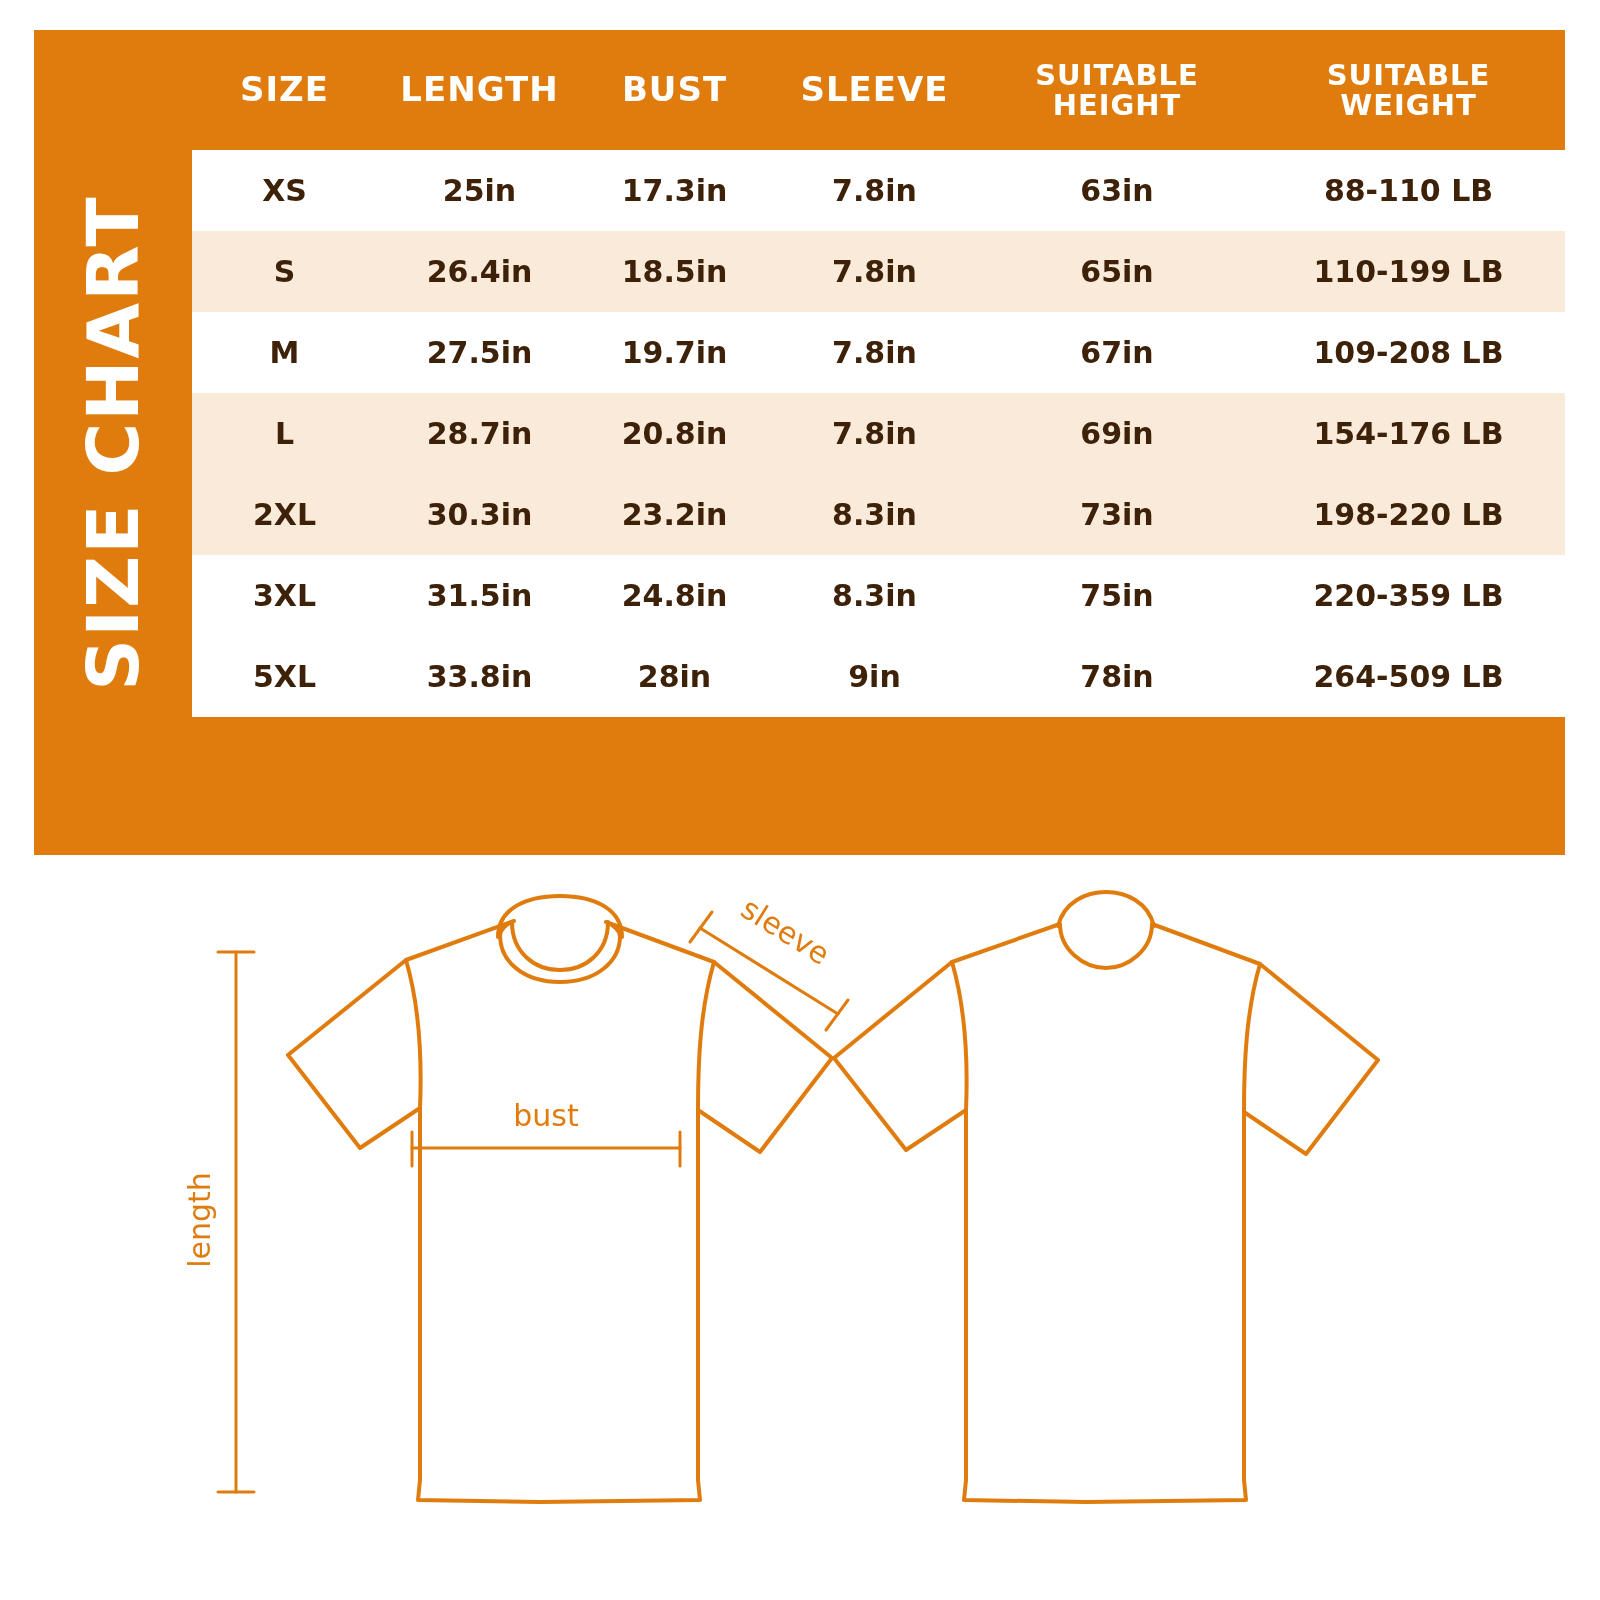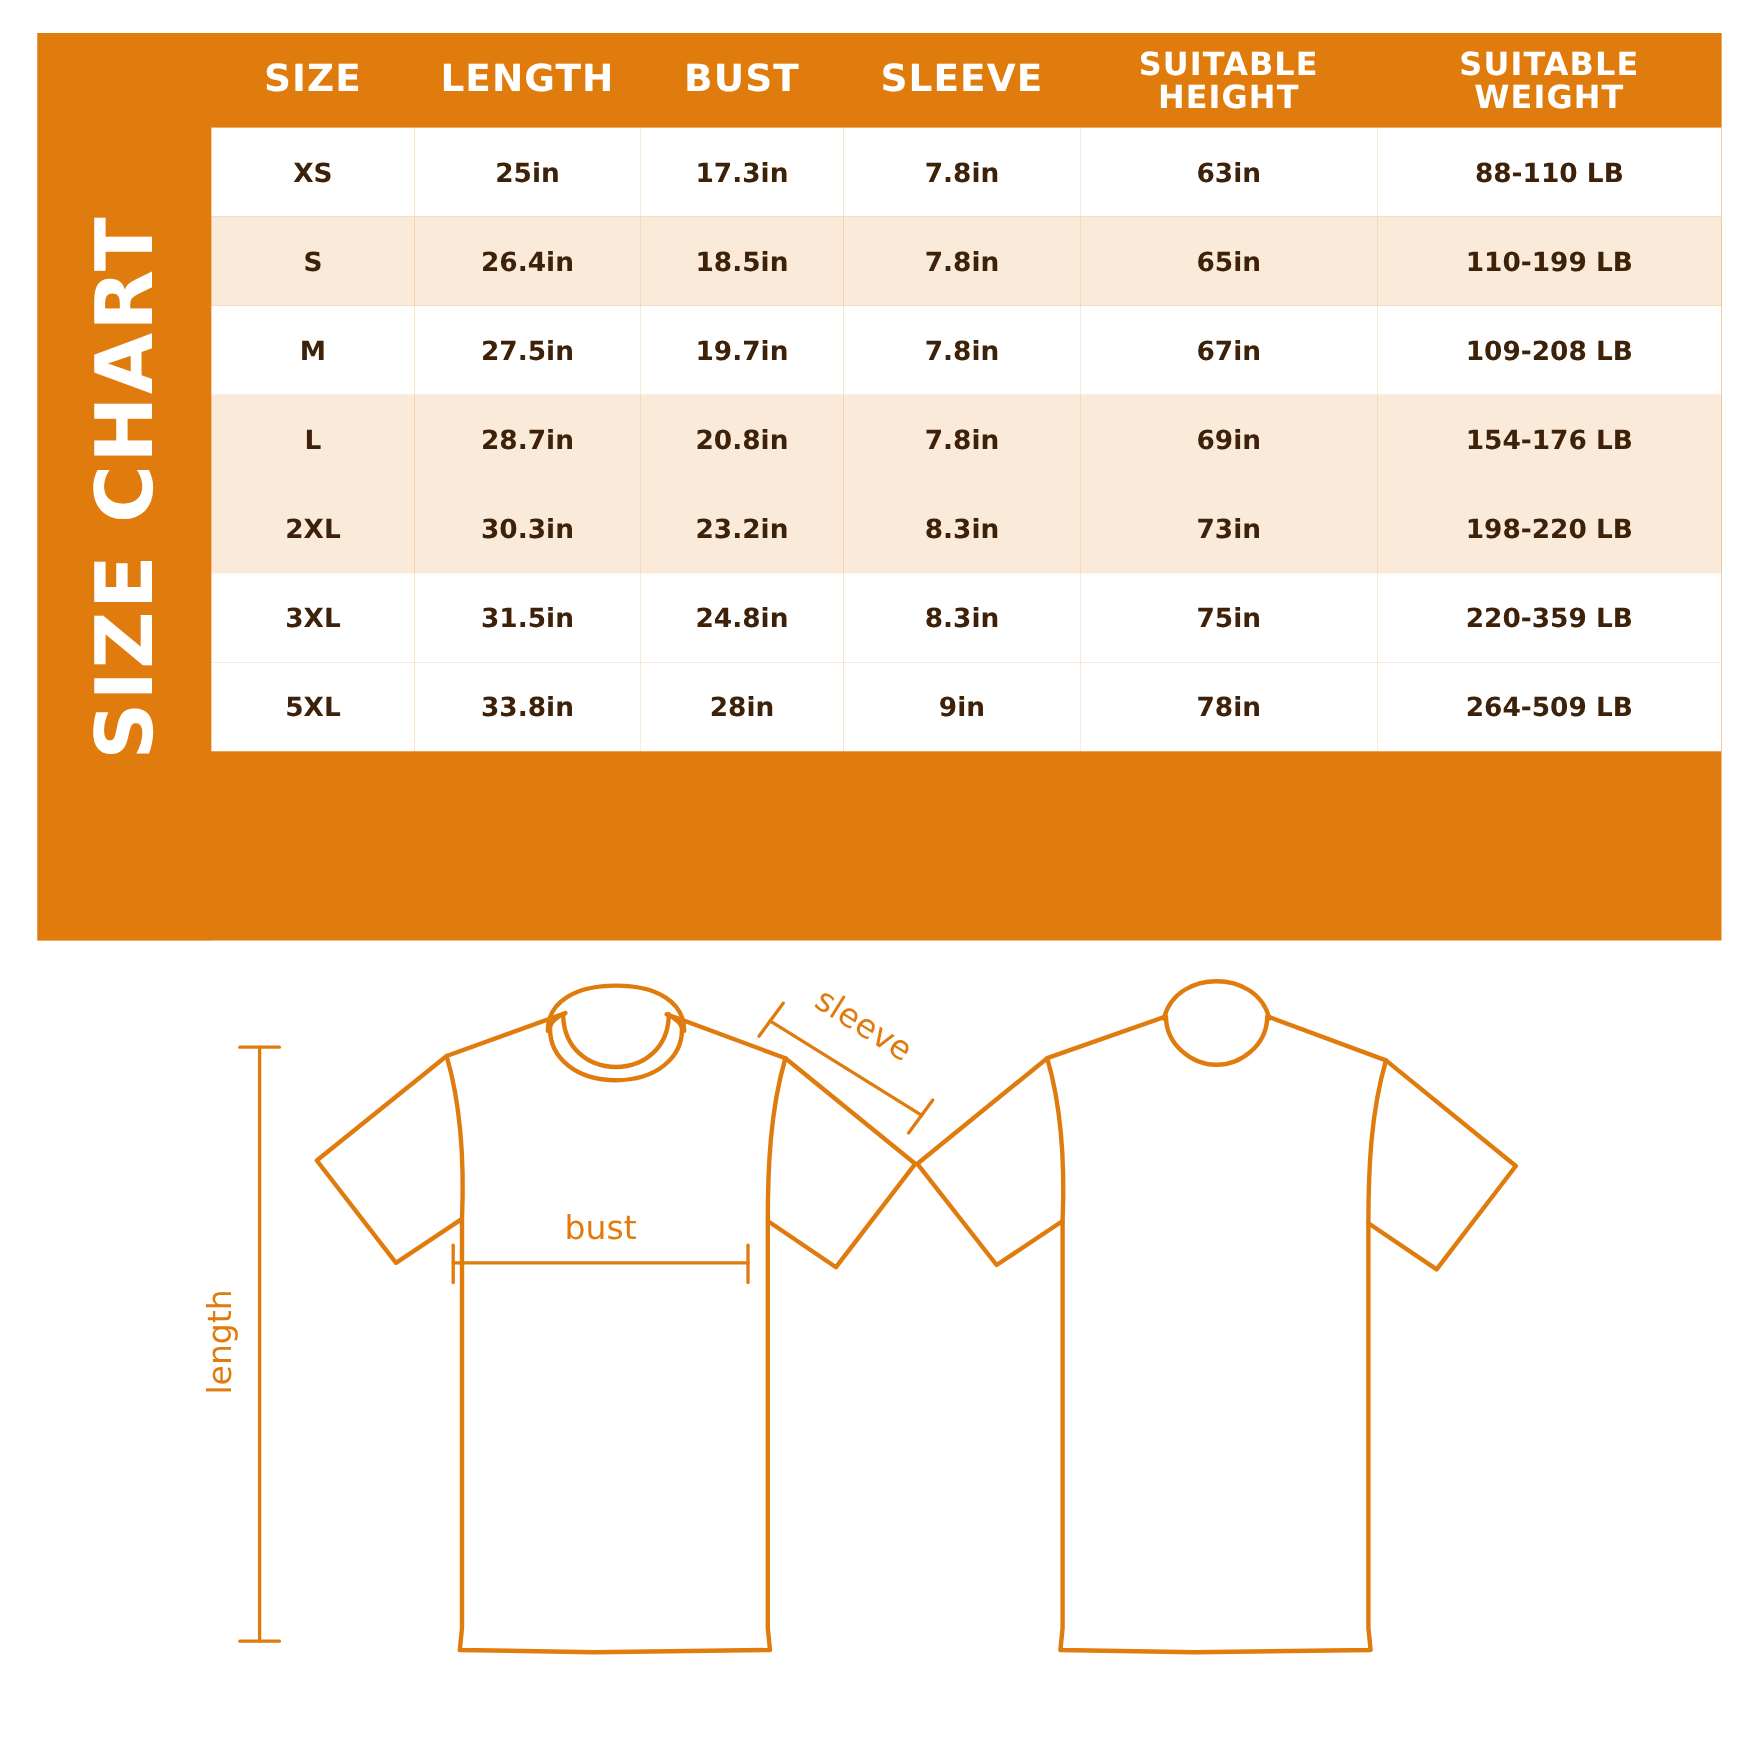--- a/index.html
+++ b/index.html
@@ -59,35 +59,35 @@
     width: 100%;
     table-layout: fixed;
   }
   table.size-table th {
     background: #e07c0e;
     color: #ffffff;
     font-family: "DejaVu Sans", sans-serif;
     font-weight: bold;
     font-size: 34px;
     letter-spacing: 1px;
-    height: 86px;
+    height: 120px;
     vertical-align: middle;
     text-align: center;
     padding: 0;
     line-height: 1.05;
   }
   table.size-table th.two-line {
     font-size: 29px;
     margin-top: 32px;
   }
   table.size-table td {
     text-align: center;
     font-family: "DejaVu Sans", sans-serif;
     font-weight: bold;
-    font-size: 24px;
+    font-size: 30px;
     color: #3d2109;
     height: 81px;
     padding: 0;
   }
   table.size-table tr.odd td { background: #ffffff; }
   table.size-table tr.even td { background: #faeada; }
 
   
   col.c-size { width: 185px; }
   col.c-length { width: 205px; }

